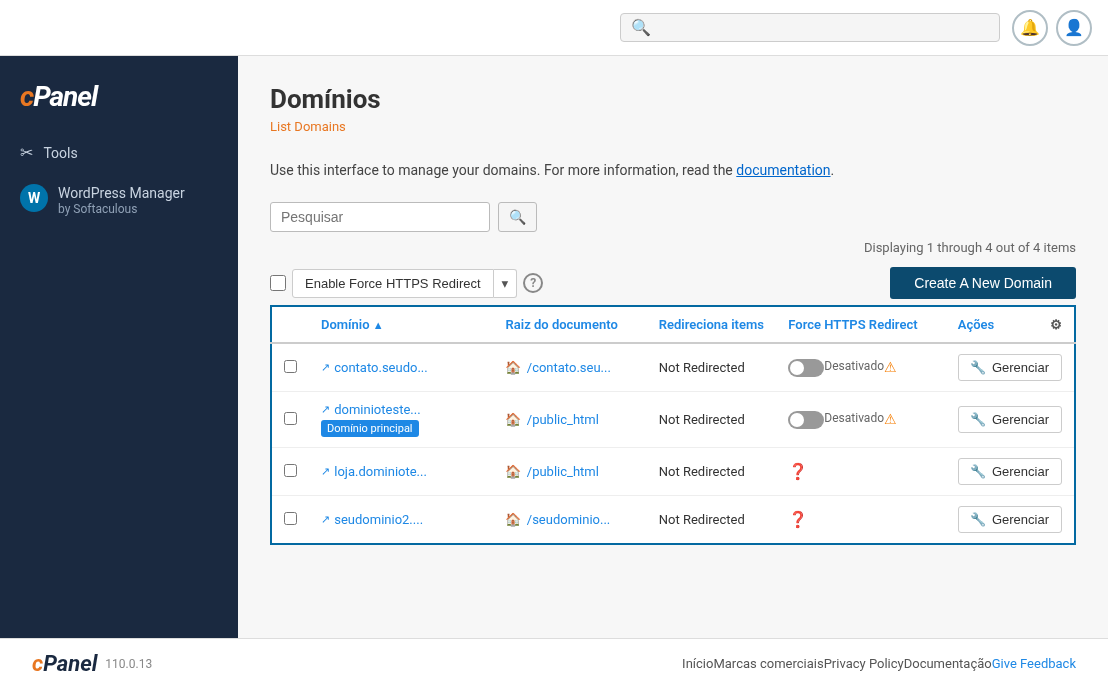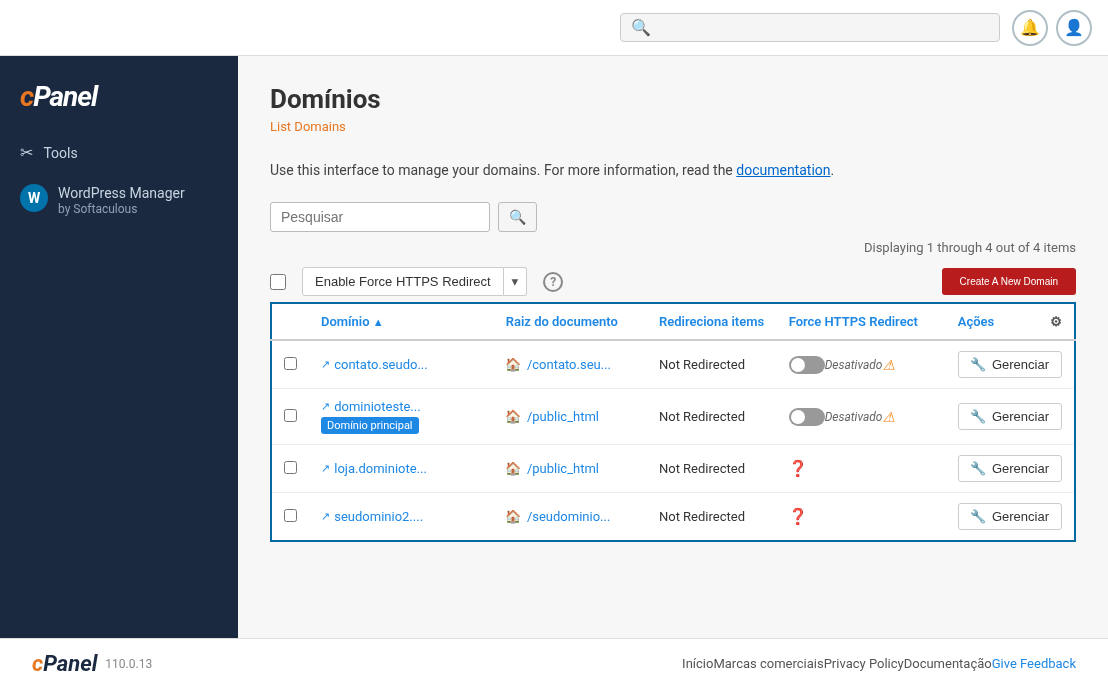--- a/index.html
+++ b/index.html
@@ -189,21 +189,21 @@
     .toolbar-row {
       display: flex;
       align-items: center;
       justify-content: space-between;
       margin-bottom: 0;
       padding: 6px 0;
     }
     .toolbar-left {
       display: flex;
       align-items: center;
-      gap: 16px;
+      gap: 6px;
     }
     .checkbox-all {
       width: 16px;
       height: 16px;
       cursor: pointer;
     }
     .https-dropdown {
       display: flex;
       align-items: center;
     }
@@ -233,26 +233,26 @@
       background: transparent;
       display: flex;
       align-items: center;
       justify-content: center;
       color: #888;
       font-size: 12px;
       font-weight: bold;
       cursor: pointer;
     }
     .create-domain-btn {
-      background: #b91c1c;
+      background: #0c4a6e;
       color: #fff;
       border: none;
       border-radius: 3px;
-      padding: 8px 18px;
-      font-size: 10px;
+      padding: 8px 24px;
+      font-size: 14px;
       cursor: pointer;
       font-weight: 500;
     }
 
     
     .domains-table {
       width: 100%;
       border-collapse: collapse;
       background: #fff;
       border: 2px solid #0369a1;
@@ -307,23 +307,22 @@
       background: #1e88e5;
       color: #fff;
       font-size: 11px;
       border-radius: 3px;
       padding: 2px 6px;
       margin-top: 3px;
     }
 
     .toggle-wrap {
       display: flex;
-      align-items: center;
+      align-items: flex-start;
       gap: 0;
-      font-style: italic;
     }
     .toggle {
       width: 36px;
       height: 18px;
       background: #999;
       border-radius: 9px;
       position: relative;
       display: inline-block;
     }
     .toggle::after {

